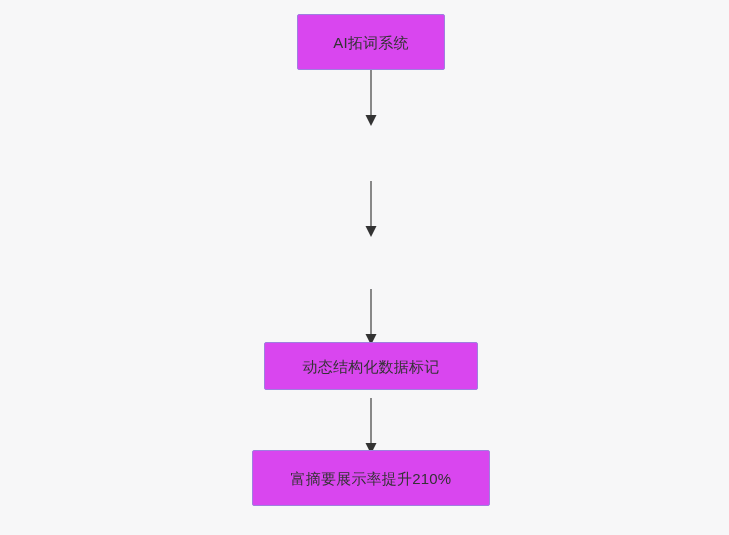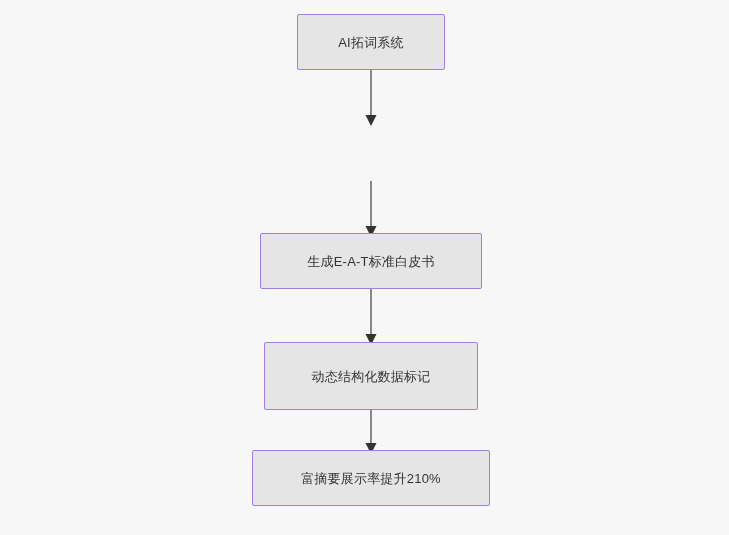--- a/index.html
+++ b/index.html
@@ -14,28 +14,28 @@
     overflow: hidden;
   }
   #flowchart {
     position: relative;
     width: 729px;
     height: 535px;
   }
   .node {
     position: absolute;
     box-sizing: border-box;
-    background: #e5e5e5;
+    background: #d946ef;
     border: 1.6px solid #9f7fe0;
     border-radius: 2px;
     display: flex;
     align-items: center;
     justify-content: center;
     color: #333333;
-    font-size: 13px;
+    font-size: 15px;
     line-height: 1;
     letter-spacing: 0.2px;
     white-space: nowrap;
   }
   .node .node-label {
     display: block;
     padding: 0 10px;
   }
   .edge {
     position: absolute;
@@ -77,25 +77,22 @@
       <line x1="16" y1="0" x2="16" y2="48" stroke="#888888" stroke-width="2"></line>
       <polygon points="16,56 10.5,45 21.5,45" fill="#333333"></polygon>
     </svg>
   </div>
 
   <div class="node" style="left: 297px; top: 14px; width: 148px; height: 56px;">
     <span class="node-label">AI拓词系统</span>
   </div>
 
 
-  <div class="node" style="left: 260px; top: 233px; width: 222px; height: 56px;">
-    <span class="node-label">生成E-A-T标准白皮书</span>
-  </div>
 
-  <div class="node" style="left: 264px; top: 342px; width: 214px; height: 68px;">
+  <div class="node" style="left: 264px; top: 342px; width: 214px; height: 48px;">
     <span class="node-label">动态结构化数据标记</span>
   </div>
 
   <div class="node" style="left: 252px; top: 450px; width: 238px; height: 56px;">
     <span class="node-label">富摘要展示率提升210%</span>
   </div>
 
 </div>
 
 </body></html>

